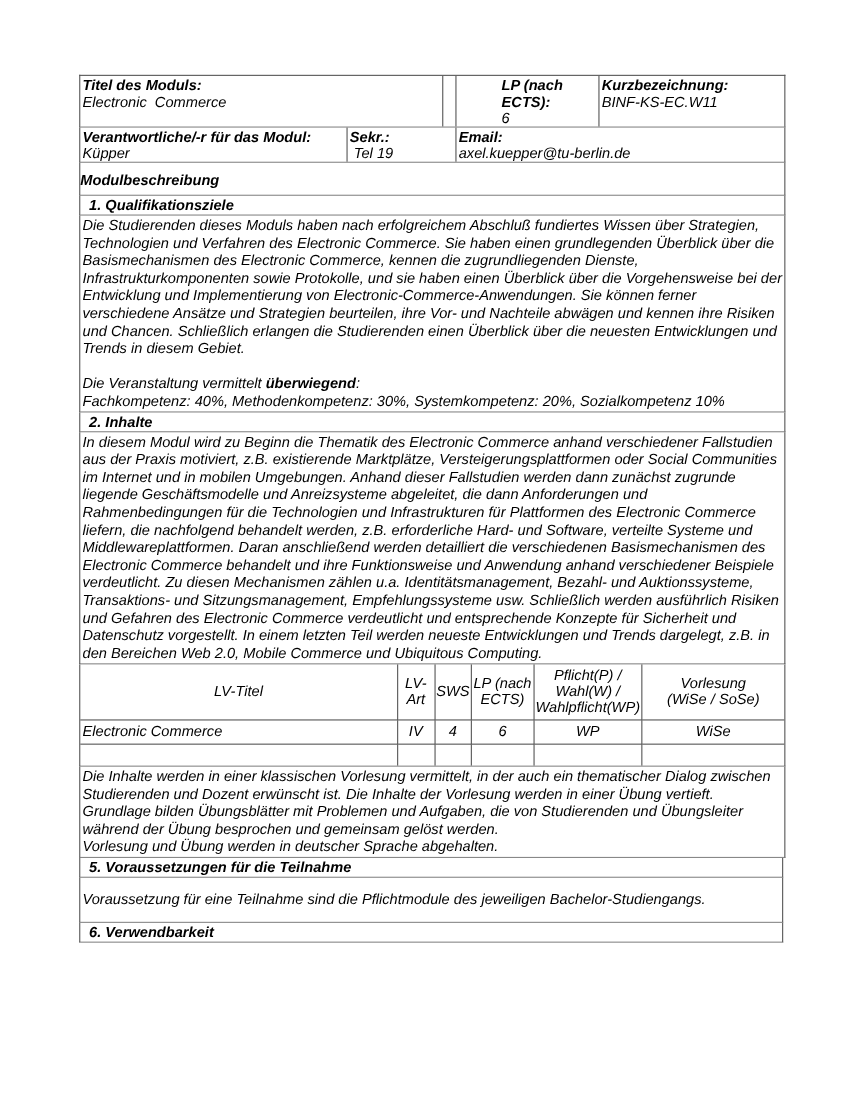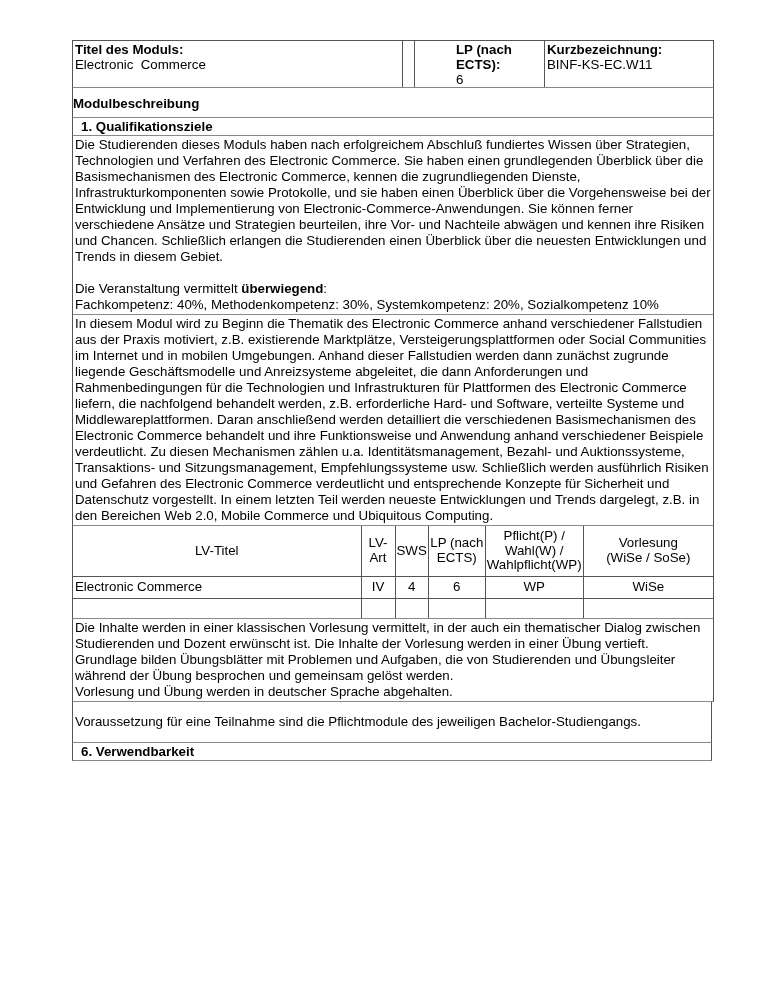--- a/index.html
+++ b/index.html
@@ -1,18 +1,18 @@
 <!DOCTYPE html>
 <html><head>
   <meta charset="utf-8">
   <style>
     * { box-sizing: border-box; margin: 0; padding: 0; }
     html, body { width: 768px; height: 994px; background: #ffffff; overflow: hidden; }
     body { font-family: "Liberation Sans", sans-serif; font-size: 13.3px; color: #000; position: relative; }
-    .page { position: absolute; left: 72px; top: 40px; width: 642px; }
+    .page { position: absolute; left: 72px; top: 68px; width: 642px; font-style: italic; }
     .row { display: flex; border-left: 1px solid #555; border-right: 1px solid #555; border-bottom: 1px solid #888; }
     .row.top { border-top: 1px solid #555; }
     .cell { padding: 1px 2px 0 2px; line-height: 15px; border-right: 1px solid #555; }
     .cell:last-child { border-right: none; }
     .lbl { font-weight: bold; }
     .center-title { width: 100%; text-align: left; font-weight: bold; padding: 8px 0 6px; line-height: 15px; }
     .sec-head { width: 100%; font-weight: bold; padding: 1px 8px 0 8px; line-height: 16px; }
     .body-text { width: 100%; padding: 1px 2px 1px 2px; line-height: 16px; }
     .body-text p { margin: 0; }
     .spacer { height: 16px; }
@@ -38,37 +38,54 @@
     <div class="cell" style="width:131px; margin-left:11px; border-left:1px solid #555;padding-left:41px;">
       <div class="lbl">LP (nach ECTS):</div>
       <div>6</div>
     </div>
     <div class="cell" style="flex:1;">
       <div class="lbl">Kurzbezeichnung:</div>
       <div>BINF-KS-EC.W11</div>
     </div>
   </div>
 
+  <div class="row">
+    <div class="cell" style="width:243px;">
+      <div class="lbl">Verantwortliche/-r für das Modul:</div>
+      <div>Küpper</div>
+    </div>
+    <div class="cell" style="width:99px;">
+      <div class="lbl">Sekr.:</div>
+      <div style="white-space:pre;"> Tel 19</div>
+    </div>
+    <div class="cell" style="flex:1;">
+      <div class="lbl">Email:</div>
+      <div>axel.kuepper@tu-berlin.de</div>
+    </div>
+  </div>
 
   <div class="row">
     <div class="center-title">Modulbeschreibung</div>
   </div>
 
   <div class="row">
     <div class="sec-head">1. Qualifikationsziele</div>
   </div>
   <div class="row">
     <div class="body-text">
       <p>Die Studierenden dieses Moduls haben nach erfolgreichem Abschluß fundiertes Wissen über Strategien, Technologien und Verfahren des Electronic Commerce. Sie haben einen grundlegenden Überblick über die Basismechanismen des Electronic Commerce, kennen die zugrundliegenden Dienste, Infrastrukturkomponenten sowie Protokolle, und sie haben einen Überblick über die Vorgehensweise bei der Entwicklung und Implementierung von Electronic-Commerce-Anwendungen. Sie können ferner verschiedene Ansätze und Strategien beurteilen, ihre Vor- und Nachteile abwägen und kennen ihre Risiken und Chancen. Schließlich erlangen die Studierenden einen Überblick über die neuesten Entwicklungen und Trends in diesem Gebiet.</p>
       <div class="spacer"></div>
       <p><span>Die Veranstaltung vermittelt </span><b>überwiegend</b><span>:</span></p>
       <p style="white-space:nowrap;">Fachkompetenz: 40%, Methodenkompetenz: 30%, Systemkompetenz: 20%, Sozialkompetenz 10%</p>
     </div>
   </div>
 
+  <div class="row">
+    <div class="sec-head">2. Inhalte</div>
+  </div>
   <div class="row">
     <div class="body-text">
       <p>In diesem Modul wird zu Beginn die Thematik des Electronic Commerce anhand verschiedener Fallstudien aus der Praxis motiviert, z.B. existierende Marktplätze, Versteigerungsplattformen oder Social Communities im Internet und in mobilen Umgebungen. Anhand dieser Fallstudien werden dann zunächst zugrunde liegende Geschäftsmodelle und Anreizsysteme abgeleitet, die dann Anforderungen und Rahmenbedingungen für die Technologien und Infrastrukturen für Plattformen des Electronic Commerce liefern, die nachfolgend behandelt werden, z.B. erforderliche Hard- und Software, verteilte Systeme und Middlewareplattformen. Daran anschließend werden detailliert die verschiedenen Basismechanismen des Electronic Commerce behandelt und ihre Funktionsweise und Anwendung anhand verschiedener Beispiele verdeutlicht. Zu diesen Mechanismen zählen u.a. Identitätsmanagement, Bezahl- und Auktionssysteme, Transaktions- und Sitzungsmanagement, Empfehlungssysteme usw. Schließlich werden ausführlich Risiken und Gefahren des Electronic Commerce verdeutlicht und entsprechende Konzepte für Sicherheit und Datenschutz vorgestellt. In einem letzten Teil werden neueste Entwicklungen und Trends dargelegt, z.B. in den Bereichen Web 2.0, Mobile Commerce und Ubiquitous Computing.</p>
     </div>
   </div>
 
   <div class="row">
     <table class="lv">
       <colgroup>
         <col style="width:288px">
@@ -108,20 +125,23 @@
   </div>
 
   <div class="row">
     <div class="body-text">
       <p>Die Inhalte werden in einer klassischen Vorlesung vermittelt, in der auch ein thematischer Dialog zwischen Studierenden und Dozent erwünscht ist. Die Inhalte der Vorlesung werden in einer Übung vertieft. Grundlage bilden Übungsblätter mit Problemen und Aufgaben, die von Studierenden und Übungsleiter während der Übung besprochen und gemeinsam gelöst werden.</p>
       <p>Vorlesung und Übung werden in deutscher Sprache abgehalten.</p>
     </div>
   </div>
 
   <div class="row lower">
+    <div class="sec-head">5. Voraussetzungen für die Teilnahme</div>
+  </div>
+  <div class="row lower">
     <div class="pre-text">Voraussetzung für eine Teilnahme sind die Pflichtmodule des jeweiligen Bachelor-Studiengangs.</div>
   </div>
 
   <div class="row lower">
     <div class="sec-head">6. Verwendbarkeit</div>
   </div>
 
 </div>
 
 </body></html>

